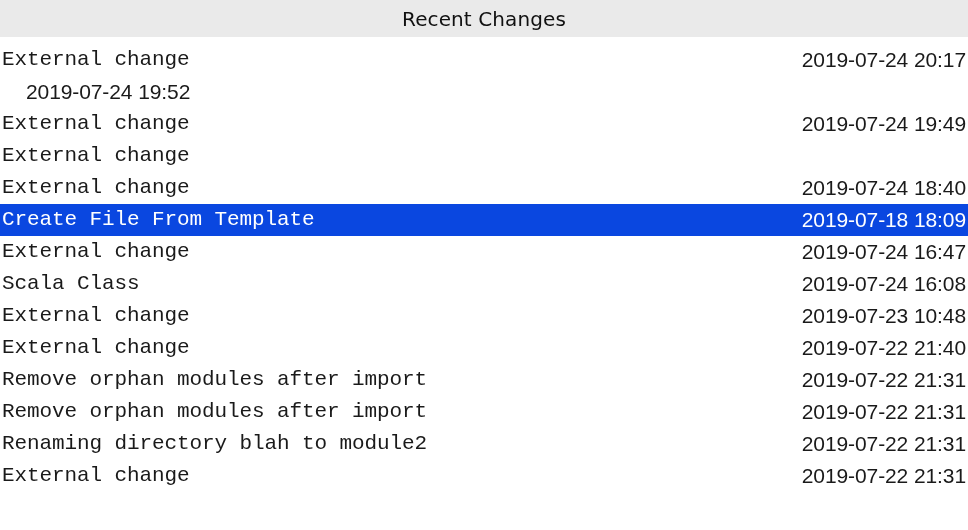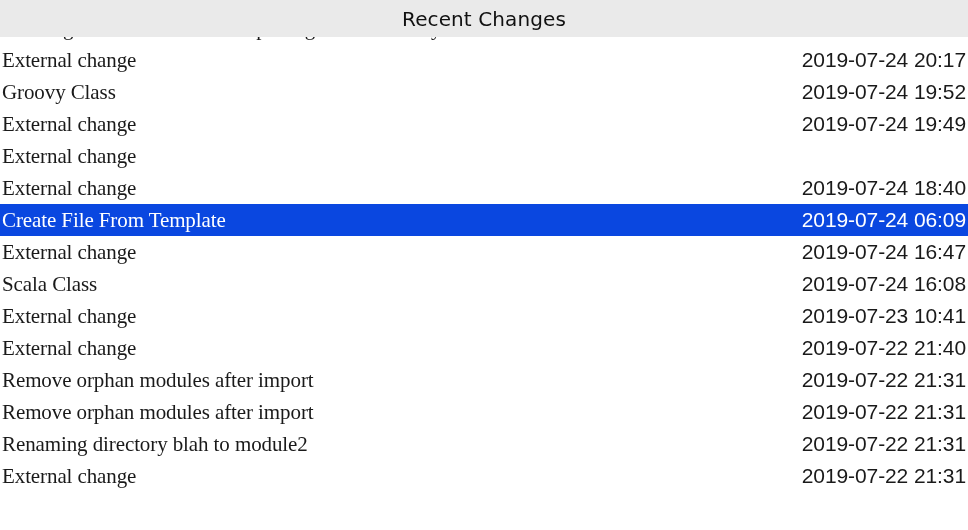--- a/index.html
+++ b/index.html
@@ -66,21 +66,21 @@
     background: #ffffff;
     color: #1a1a1a;
     white-space: nowrap;
   }
   .row.selected {
     background: #0a47e0;
     color: #ffffff;
   }
 
   .row-label {
-    font-family: Liberation Serif, serif;
+    font-family: Liberation Mono, monospace;
     font-size: 21px;
     line-height: 32px;
     letter-spacing: -0.1px;
     overflow: hidden;
     text-overflow: clip;
     flex: 1 1 auto;
     min-width: 0;
   }
   .row-date {
     font-family: "Liberation Sans", sans-serif;
@@ -105,49 +105,48 @@
     <div class="list-inner">
         <div class="row">
           <span class="row-label">Creating class com.destinationpackage.MainActivity</span>
           <span class="row-date">2019-07-24 20:17</span>
         </div>
         <div class="row">
           <span class="row-label">External change</span>
           <span class="row-date">2019-07-24 20:17</span>
         </div>
         <div class="row">
-          <span class="row-label">Groovy Class</span>
           <span class="row-date">2019-07-24 19:52</span>
         </div>
         <div class="row">
           <span class="row-label">External change</span>
           <span class="row-date">2019-07-24 19:49</span>
         </div>
         <div class="row">
           <span class="row-label">External change</span>
         </div>
         <div class="row">
           <span class="row-label">External change</span>
           <span class="row-date">2019-07-24 18:40</span>
         </div>
         <div class="row selected">
           <span class="row-label">Create File From Template</span>
-          <span class="row-date">2019-07-24 06:09</span>
+          <span class="row-date">2019-07-18 18:09</span>
         </div>
         <div class="row">
           <span class="row-label">External change</span>
           <span class="row-date">2019-07-24 16:47</span>
         </div>
         <div class="row">
           <span class="row-label">Scala Class</span>
           <span class="row-date">2019-07-24 16:08</span>
         </div>
         <div class="row">
           <span class="row-label">External change</span>
-          <span class="row-date">2019-07-23 10:41</span>
+          <span class="row-date">2019-07-23 10:48</span>
         </div>
         <div class="row">
           <span class="row-label">External change</span>
           <span class="row-date">2019-07-22 21:40</span>
         </div>
         <div class="row">
           <span class="row-label">Remove orphan modules after import</span>
           <span class="row-date">2019-07-22 21:31</span>
         </div>
         <div class="row">

